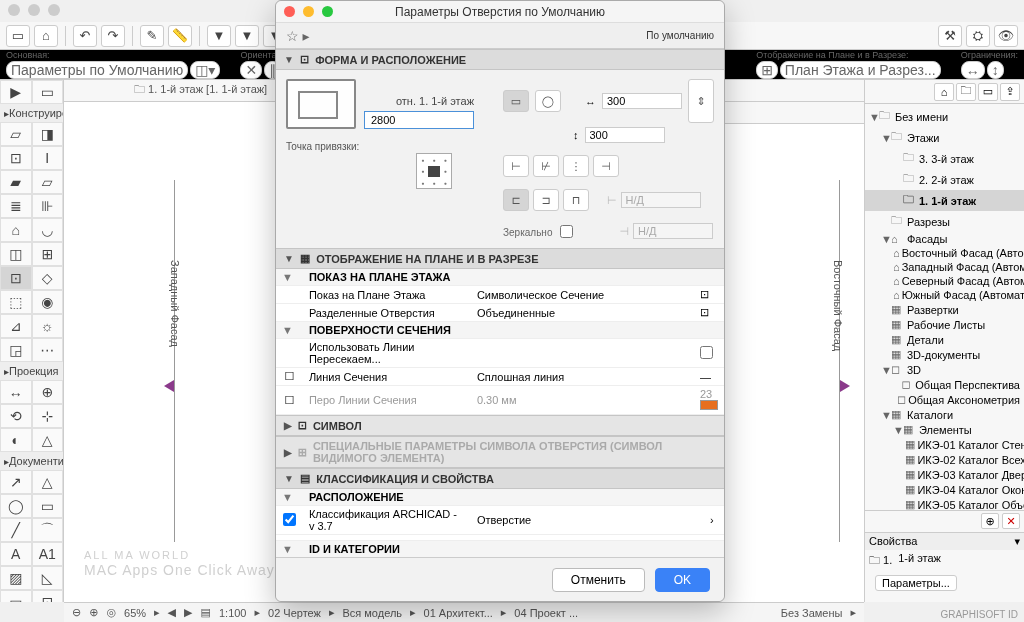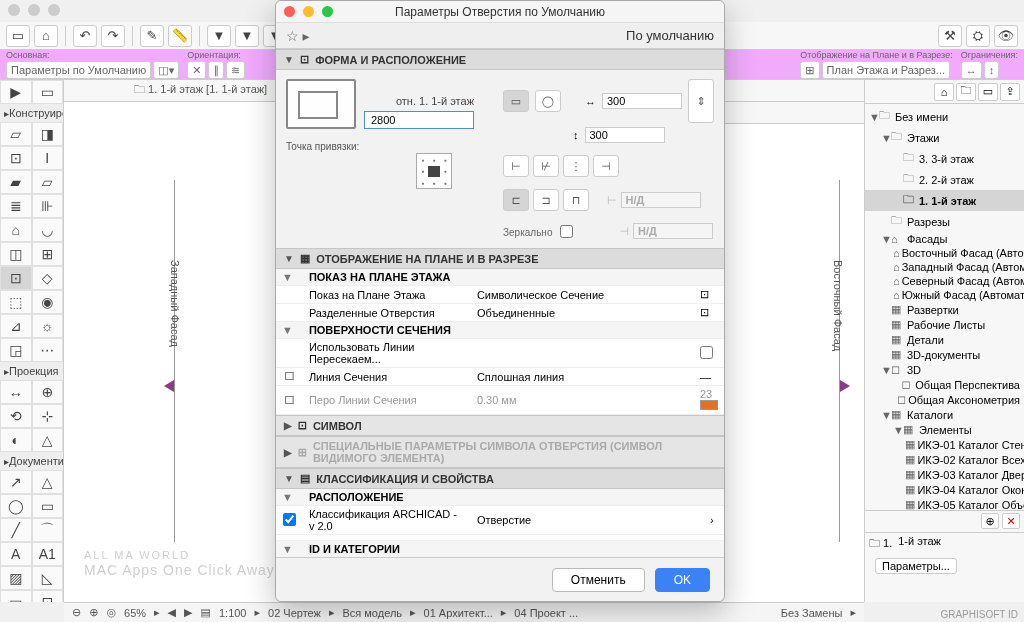--- a/index.html
+++ b/index.html
@@ -2,25 +2,25 @@
 <html><head>
 <meta charset="utf-8">
 <style>
 * { margin: 0; padding: 0; box-sizing: border-box; font-family: -apple-system, BlinkMacSystemFont, "Segoe UI", Arial, sans-serif; font-size: 11px; }
 body { width: 1024px; height: 622px; background: #f0f0f0; position: relative; overflow: hidden; }
 .traffic-lights { position: absolute; top: 4px; left: 8px; display: flex; gap: 8px; z-index: 1; }
 .traffic-lights span { width: 12px; height: 12px; border-radius: 50%; background: #ccc; }
 .top-toolbar { position: absolute; top: 22px; left: 0; right: 0; height: 28px; background: #f7f7f7; border-bottom: 1px solid #ccc; display: flex; align-items: center; padding: 0 6px; gap: 4px; }
 .top-toolbar .btn { width: 24px; height: 22px; border: 1px solid #ccc; border-radius: 3px; background: #fff; display: inline-flex; align-items: center; justify-content: center; font-size: 13px; color: #444; }
 .top-toolbar .sep { width: 1px; height: 20px; background: #ccc; margin: 0 3px; }
-.second-toolbar { position: absolute; top: 50px; left: 0; right: 0; height: 30px; background: #f0abfc; border-bottom: 1px solid #ccc; display: flex; align-items: center; padding: 0 6px; gap: 8px; font-size: 10px; color: #666; }
+.second-toolbar { position: absolute; top: 50px; left: 0; right: 0; height: 30px; background: #000000; border-bottom: 1px solid #ccc; display: flex; align-items: center; padding: 0 6px; gap: 20px; font-size: 10px; color: #666; }
 .second-toolbar .group { display: flex; flex-direction: column; }
 .second-toolbar .lbl { font-size: 9px; color: #666; margin-bottom: 1px; }
 .second-toolbar .ctrl { display: flex; gap: 2px; align-items: center; }
-.second-toolbar .sel { background: #fff; border: 1px solid #ccc; border-radius: 3px; padding: 1px 4px; height: 18px; display: inline-flex; align-items: center; font-size: 11px; }
+.second-toolbar .sel { background: #fff; border: 1px solid #ccc; border-radius: 8px; padding: 1px 4px; height: 18px; display: inline-flex; align-items: center; font-size: 14px; }
 .left-tools { position: absolute; top: 80px; left: 0; width: 64px; bottom: 20px; background: #f5f5f5; border-right: 1px solid #ccc; overflow: hidden; }
 .left-tools .hdr { font-size: 10px; color: #444; padding: 3px 4px; background: #eee; display: flex; align-items: center; }
 .left-tools .row { display: flex; }
 .left-tools .tool { width: 32px; height: 24px; border: 0.5px solid #e0e0e0; display: flex; align-items: center; justify-content: center; font-size: 14px; color: #444; background: #fafafa; }
 .left-tools .tool.sel { background: #d5d5d5; }
 .canvas { position: absolute; top: 80px; left: 64px; right: 160px; bottom: 20px; background: #fff; }
 .canvas .tab-bar { height: 22px; background: #f7f7f7; border-bottom: 1px solid #ccc; display: flex; align-items: center; padding: 0 70px; font-size: 10px; color: #555; }
 .canvas .view-strip { position: absolute; top: 22px; right: 0; height: 22px; width: 260px; background: #f7f7f7; border-bottom: 1px solid #ccc; display: flex; align-items: center; gap: 3px; padding: 0 4px; font-size: 10px; }
 .canvas .facade-label-left { position: absolute; left: 105px; top: 180px; writing-mode: vertical-rl; font-size: 11px; color: #555; }
 .canvas .facade-label-right { position: absolute; right: 20px; top: 180px; writing-mode: vertical-rl; font-size: 11px; color: #555; }
@@ -49,38 +49,38 @@
 .dialog { position: absolute; top: 0; left: 275px; width: 450px; height: 602px; background: #f2f2f2; border: 1px solid #aaa; border-radius: 6px; box-shadow: 0 10px 30px rgba(0,0,0,.25); display: flex; flex-direction: column; z-index: 100; }
 .dialog .titlebar { height: 22px; display: flex; align-items: center; justify-content: center; position: relative; border-bottom: 1px solid #ddd; background: #f5f5f5; border-radius: 6px 6px 0 0; }
 .dialog .titlebar .lights { position: absolute; left: 8px; display: flex; gap: 8px; }
 .dialog .titlebar .lights span { width: 11px; height: 11px; border-radius: 50%; }
 .dialog .titlebar .lights .r { background: #ff5f57; }
 .dialog .titlebar .lights .y { background: #febc2e; }
 .dialog .titlebar .lights .g { background: #28c840; }
 .dialog .titlebar .title { font-size: 12px; color: #333; }
 .dialog .subbar { height: 26px; display: flex; align-items: center; justify-content: space-between; padding: 0 10px; border-bottom: 1px solid #ccc; background: #efefef; }
 .dialog .subbar .star { font-size: 14px; color: #666; }
-.dialog .subbar .def { font-size: 13px; color: #333; }
+.dialog .subbar .def { font-size: 10px; color: #333; }
 .dialog .body { flex: 1; overflow: hidden; }
 .dialog .section-hdr { background: #dcdcdc; border-top: 1px solid #c5c5c5; border-bottom: 1px solid #c5c5c5; padding: 3px 8px; display: flex; align-items: center; gap: 6px; font-size: 11px; font-weight: bold; color: #333; }
 .dialog .section-hdr .tri { color: #555; font-size: 10px; }
 .dialog .section-hdr.collapsed { background: #e5e5e5; }
 .dialog .section-hdr.disabled { color: #aaa; }
 .dialog .form-area { padding: 9px 10px; background: #f2f2f2; }
 .dialog .form-top { display: flex; gap: 8px; }
 .dialog .preview-box { width: 70px; height: 50px; border: 2px solid #888; background: #fefefe; position: relative; border-radius: 2px; }
 .dialog .preview-box::after { content: ""; position: absolute; top: 10px; left: 10px; width: 36px; height: 24px; border: 2px solid #888; }
 .dialog .form-fields { display: flex; flex-direction: column; gap: 4px; }
 .dialog .form-fields .row { display: flex; align-items: center; gap: 6px; font-size: 10px; color: #444; }
 .dialog .inp { border: 1px solid #4a90d9; background: #fff; padding: 2px 6px; width: 110px; font-size: 11px; }
 .dialog .icon-strip { display: flex; gap: 4px; margin-top: 8px; flex-wrap: wrap; align-items: center; }
 .dialog .icon-btn { width: 26px; height: 22px; border: 1px solid #ccc; background: #fff; border-radius: 3px; display: flex; align-items: center; justify-content: center; font-size: 11px; color: #555; }
 .dialog .icon-btn.active { background: #d5d5d5; }
 .dialog .dim-box { border: 1px solid #ccc; background: #fff; padding: 1px 4px; width: 80px; font-size: 11px; }
-.dialog .dim-box.disabled { color: #aaa; background: #f5f5f5; font-weight: bold; }
+.dialog .dim-box.disabled { color: #aaa; background: #f5f5f5; }
 .dialog .props-table { width: 100%; background: #fff; font-size: 10px; border-collapse: collapse; }
 .dialog .props-table tr { border-bottom: 1px solid #eee; }
 .dialog .props-table td { padding: 2px 6px; vertical-align: middle; }
 .dialog .props-table .sub-hdr { font-weight: bold; background: #f5f5f5; }
 .dialog .props-table .sub-hdr .tri { color: #777; margin-right: 4px; }
 .dialog .props-table .col1 { width: 26px; text-align: center; }
 .dialog .props-table .col2 { width: 168px; }
 .dialog .footer { height: 44px; border-top: 1px solid #ccc; display: flex; align-items: center; justify-content: flex-end; gap: 10px; padding: 0 14px; background: #f2f2f2; border-radius: 0 0 6px 6px; }
 .dialog .footer .btn { padding: 4px 18px; border-radius: 4px; border: 1px solid #bbb; background: #fff; font-size: 12px; }
 .dialog .footer .btn.primary { background: #3a82f7; color: #fff; border-color: #3a82f7; }
@@ -419,20 +419,24 @@
         <span class="tri"></span>
         <span class="ic">▦</span>
         <span>ИКЭ-05 Каталог Объектов</span>
       </div>
     </div>
   <div style="height:22px;border-top:1px solid #ccc;display:flex;justify-content:flex-end;gap:3px;padding:2px 4px;">
     <span class="ic" style="width:18px;height:16px;border:1px solid #ccc;background:#fff;border-radius:2px;display:flex;align-items:center;justify-content:center;">⊕</span>
     <span class="ic" style="width:18px;height:16px;border:1px solid #ccc;background:#fff;border-radius:2px;display:flex;align-items:center;justify-content:center;color:#c00;">✕</span>
   </div>
   <div class="props">
+    <div class="hdr">
+        <span>Свойства</span>
+        <span>▾</span>
+      </div>
     <div class="row">
         <span>🗀 1.</span>
         <span>1-й этаж</span>
       </div>
     <div class="row">
         <span></span>
         <span style="border:1px solid #ccc;background:#fff;padding:1px 6px;border-radius:3px;">Параметры...</span>
       </div>
   </div>
 </div>
@@ -587,21 +591,21 @@
       <span>КЛАССИФИКАЦИЯ И СВОЙСТВА</span>
     </div>
     <table class="props-table">
       <tbody>
           <tr class="sub-hdr">
             <td class="col1"><span class="tri">▼</span></td>
             <td colspan="3">РАСПОЛОЖЕНИЕ</td>
           </tr>
       <tr>
             <td class="col1"><input type="checkbox" checked="" style=""></td>
-            <td class="col2">Классификация ARCHICAD - v 2.0</td>
+            <td class="col2">Классификация ARCHICAD - v 3.7</td>
             <td>Отверстие</td>
             <td style="width:20px;">›</td>
           </tr>
       <tr style="height:6px;">
             <td colspan="4"></td>
           </tr>
       <tr class="sub-hdr">
             <td class="col1"><span class="tri">▼</span></td>
             <td colspan="3">ID И КАТЕГОРИИ</td>
           </tr>

